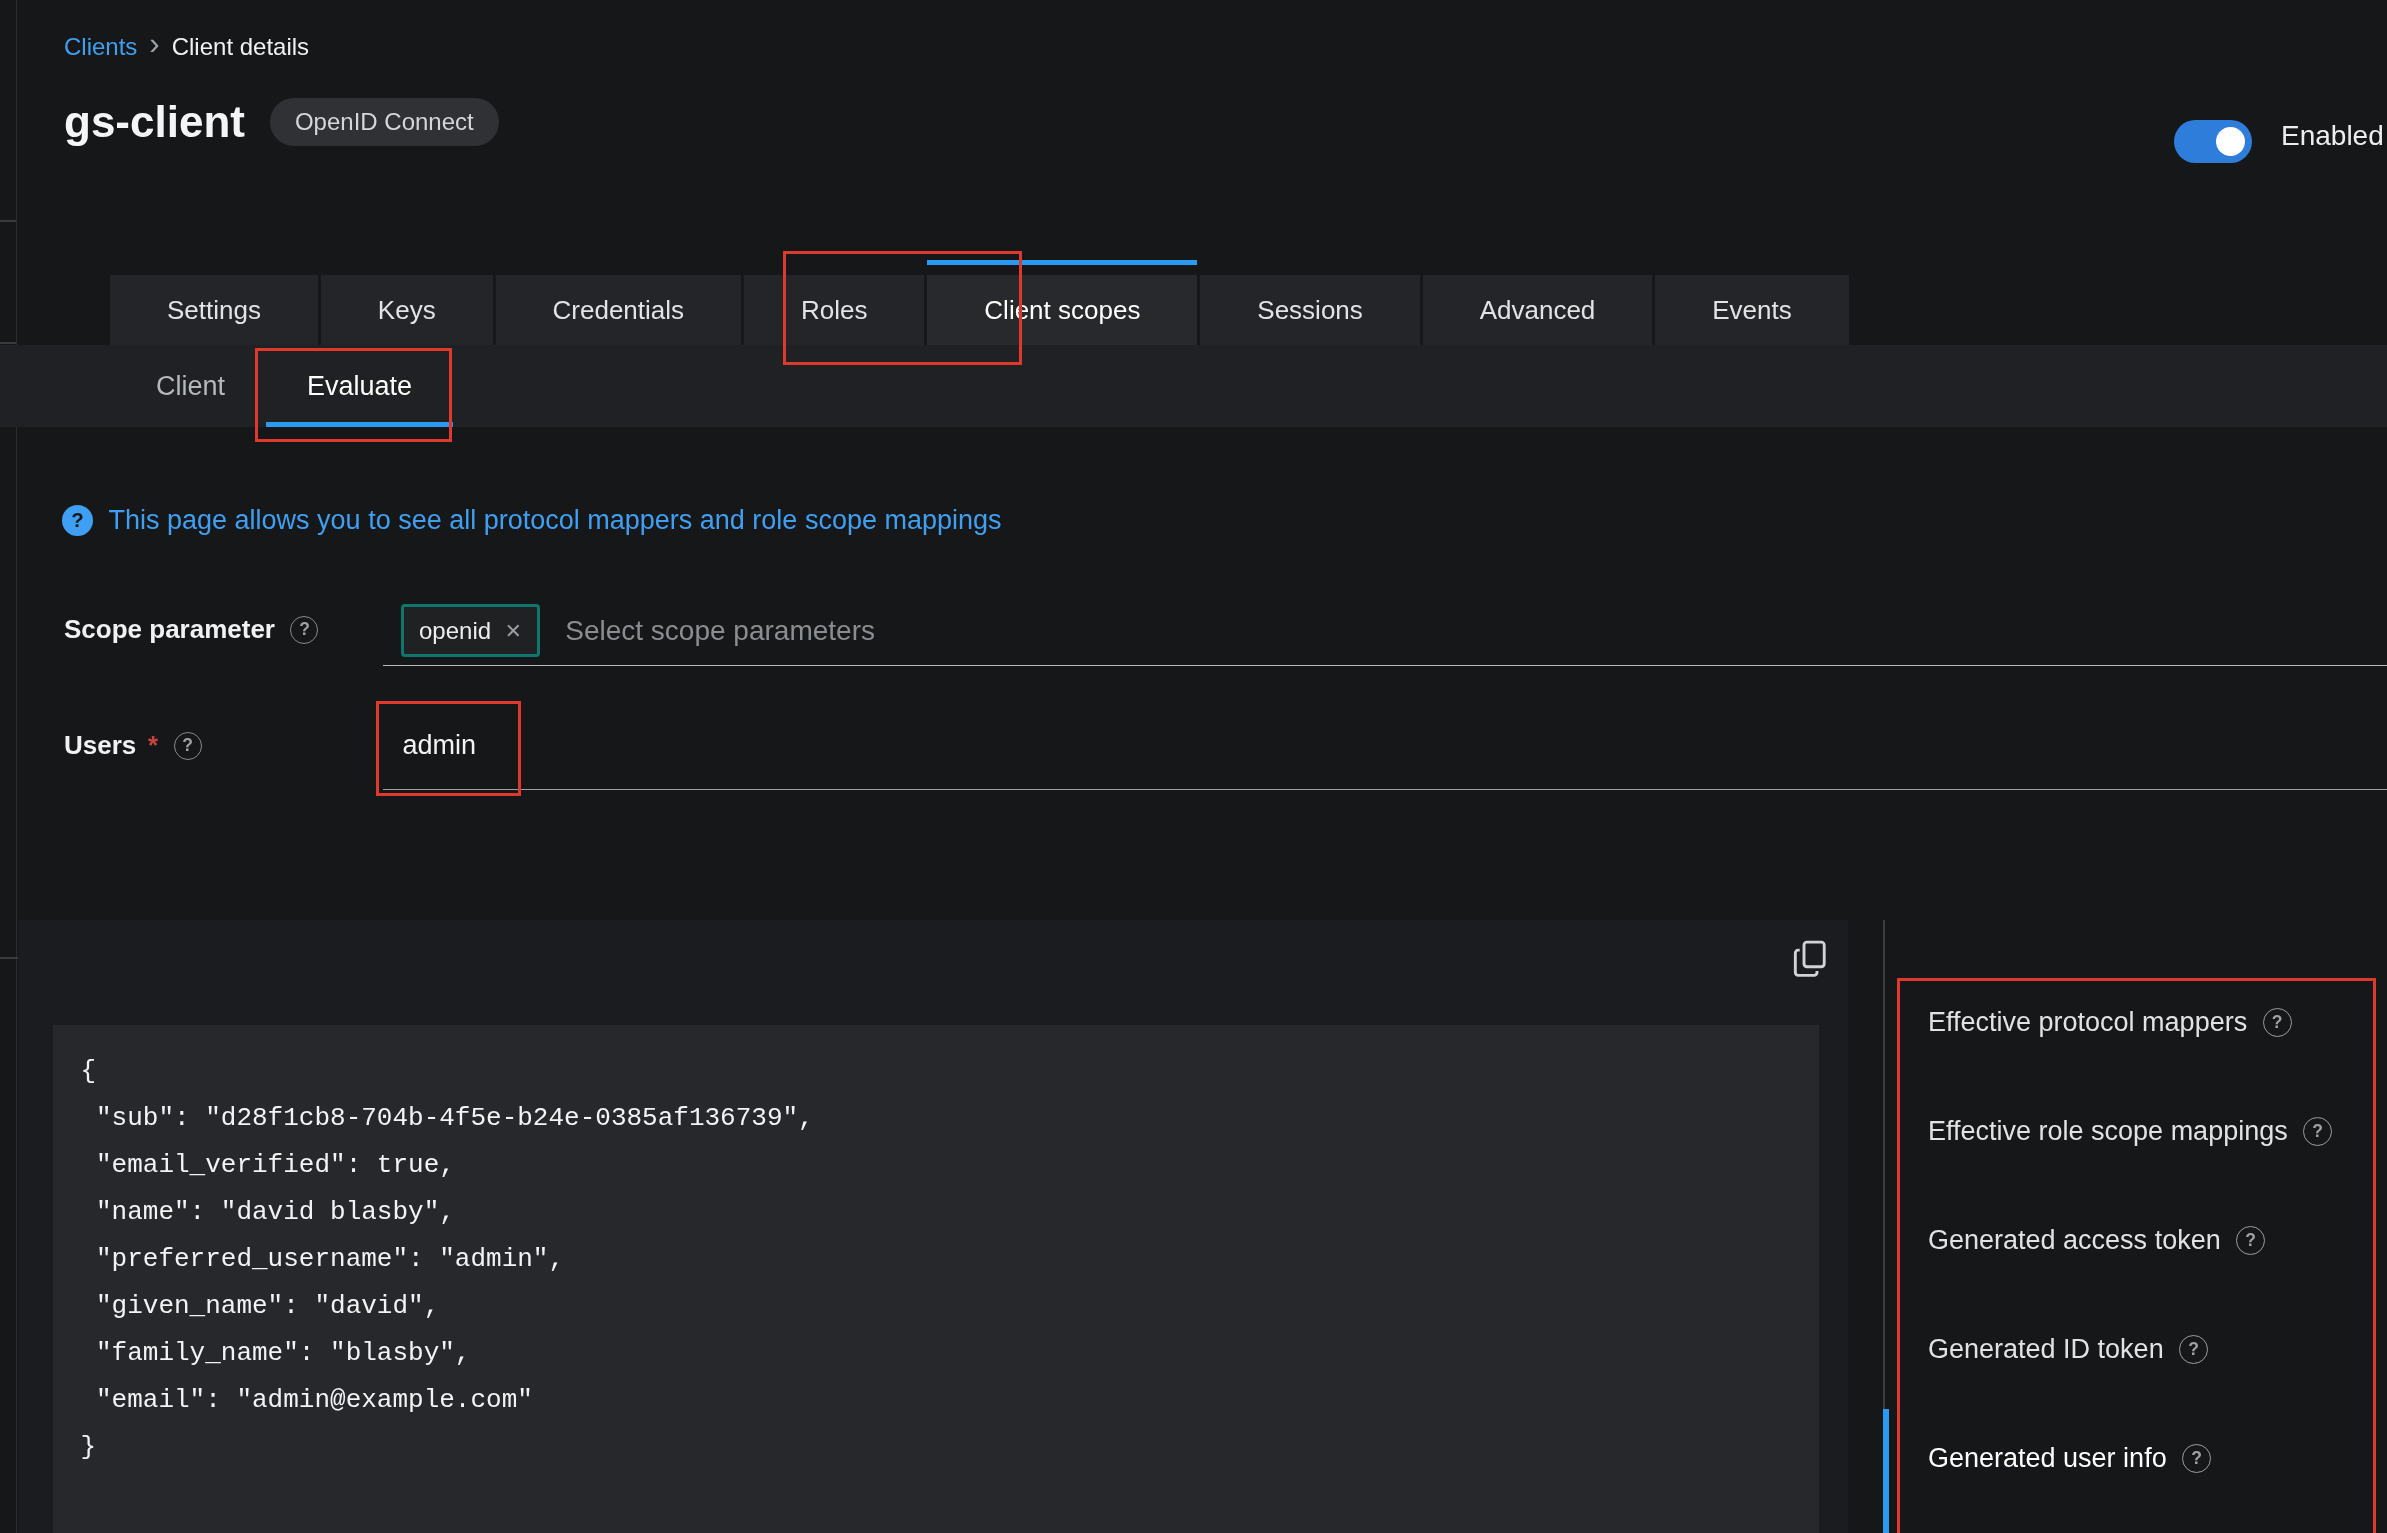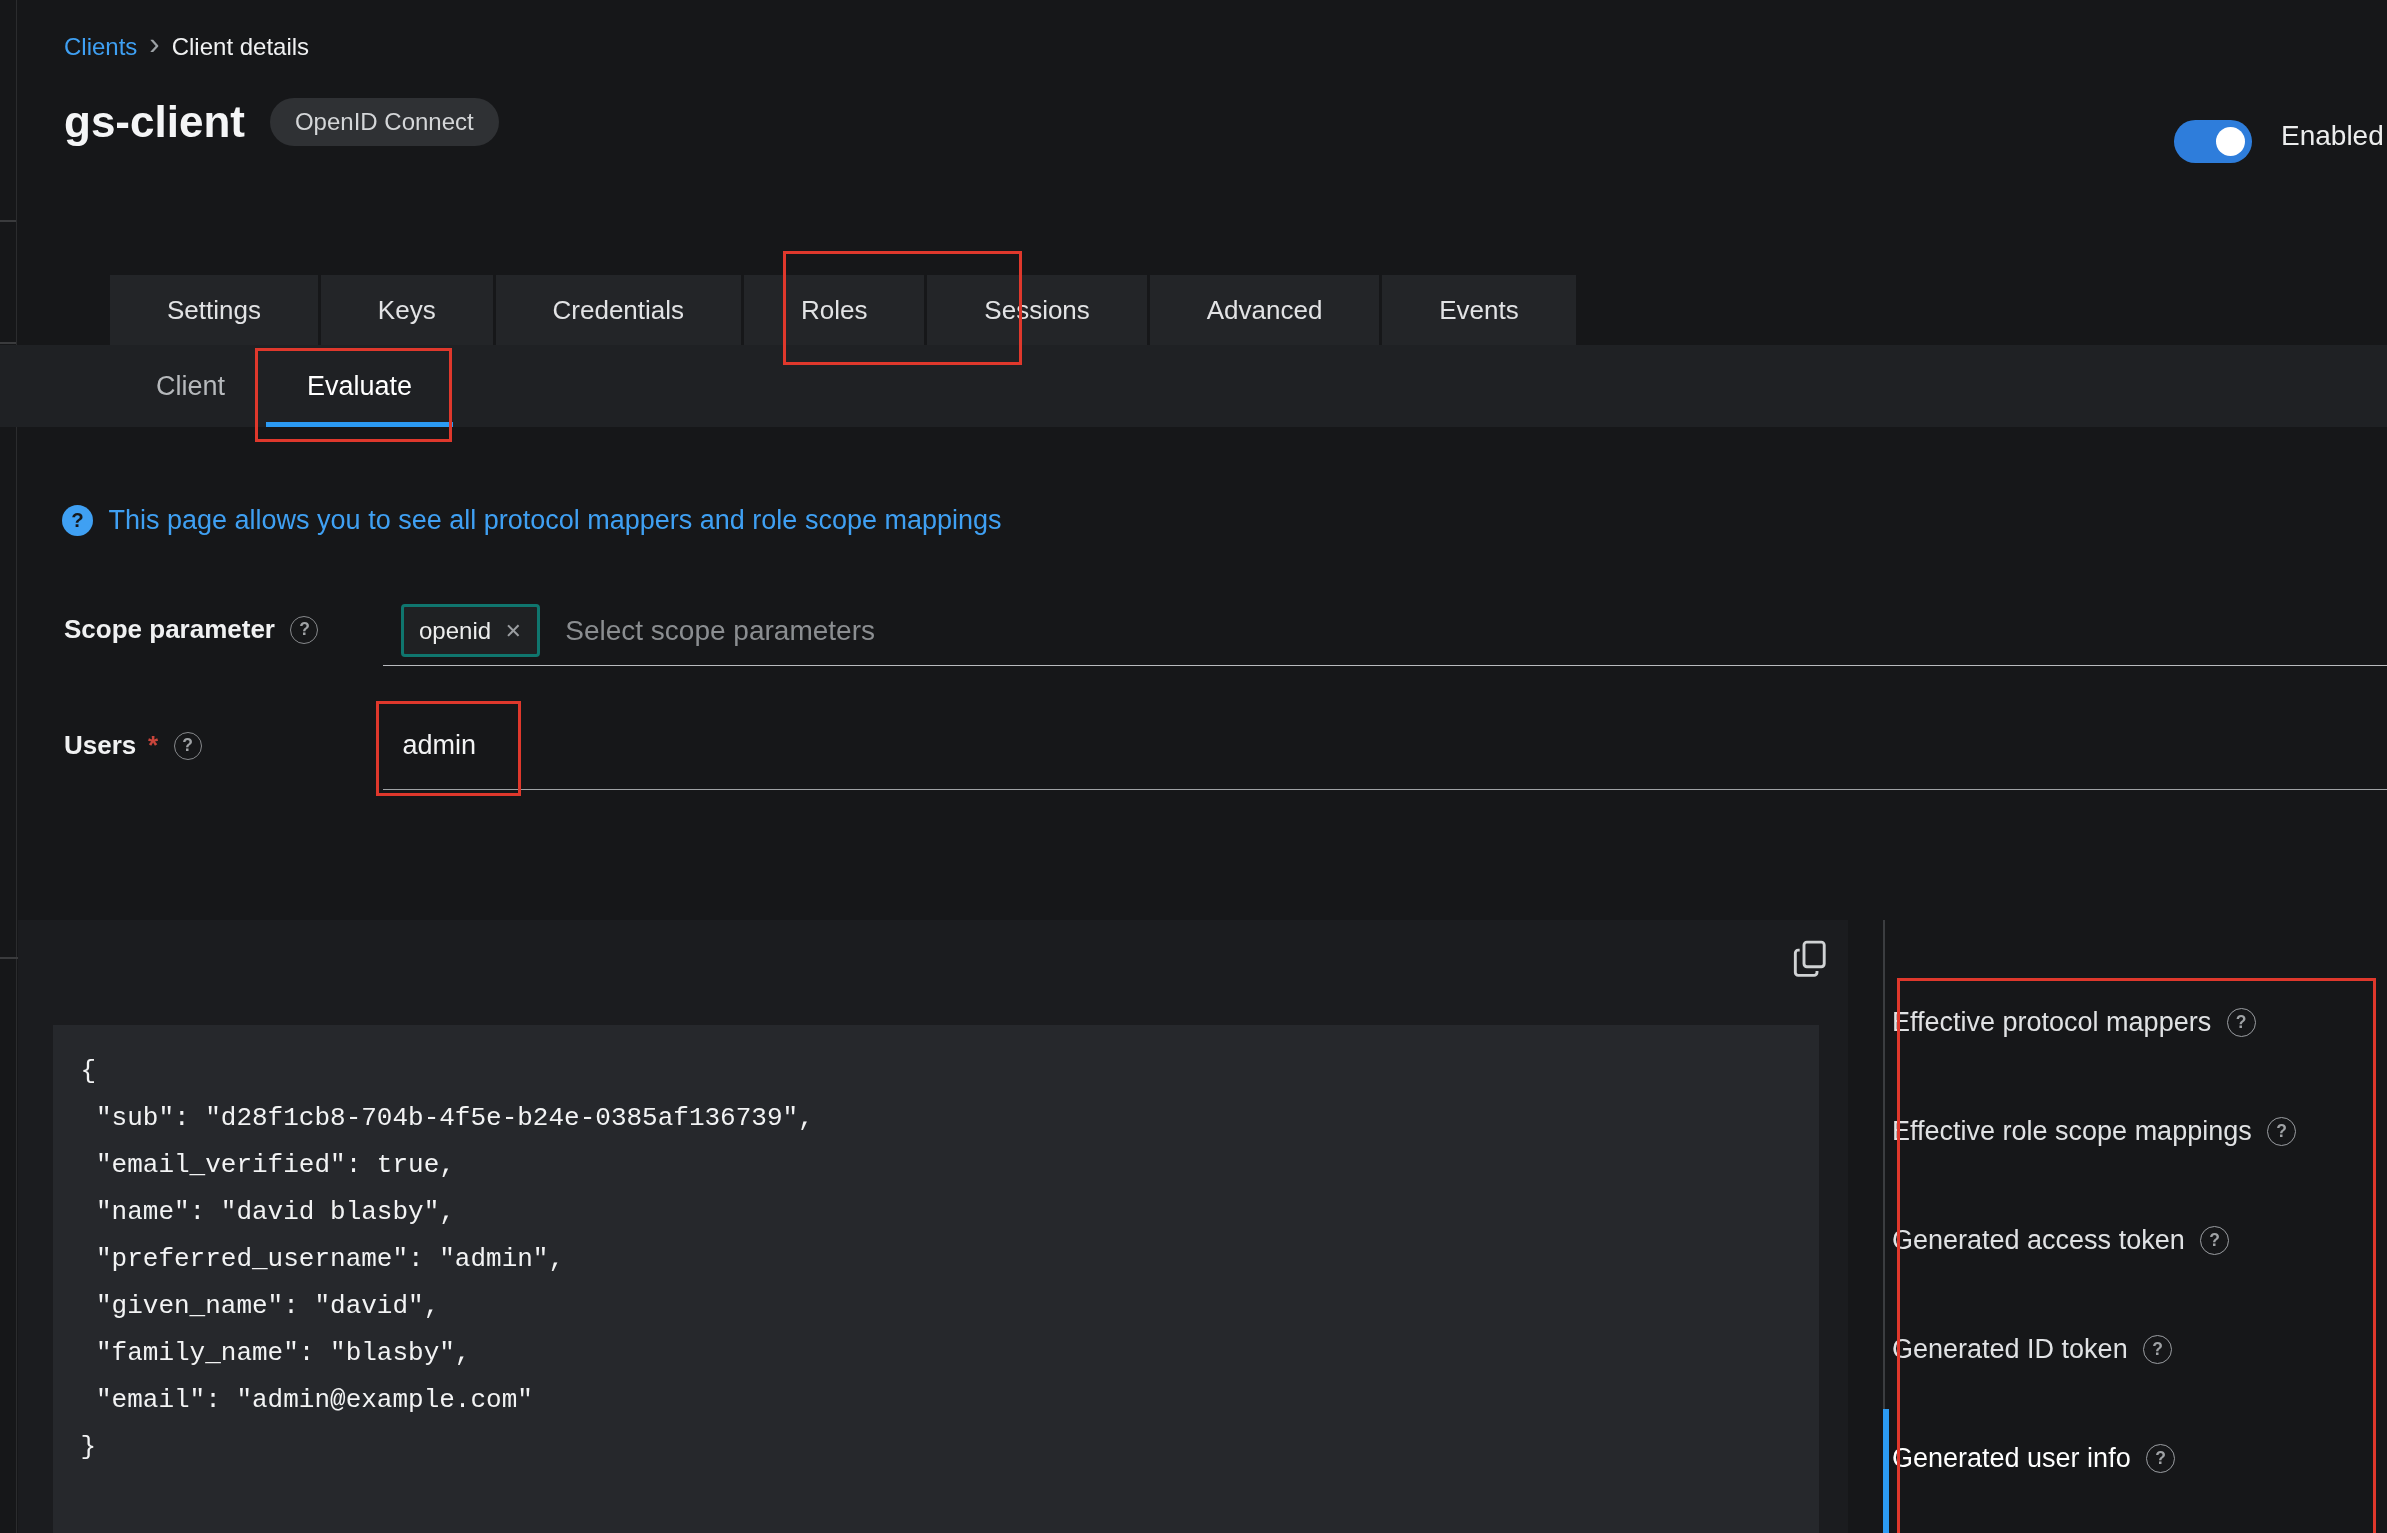--- a/index.html
+++ b/index.html
@@ -69,21 +69,21 @@
   
   .code-panel{position:absolute;left:18.4px;top:920px;width:1830px;height:613px;background:#1b1c1f;}
   .copy-btn{position:absolute;top:19.4px;right:17.5px;width:41px;height:41px;display:flex;align-items:center;justify-content:center;cursor:pointer;}
   .code-block{position:absolute;left:35px;top:105px;right:29px;bottom:-19.4px;background:#26282c;padding:23px 27px;box-sizing:border-box;
     font-family:"Liberation Mono","DejaVu Sans Mono",monospace;font-size:26px;line-height:47px;color:#f2f3f4;overflow:hidden;}
   .code-line{white-space:pre;}
 
   .v-divider{position:absolute;left:1883px;top:920px;width:1.9px;height:613px;background:#3b3d40;}
 
   .side-menu{position:absolute;left:1885px;top:968px;right:0;}
-  .side-item{height:109px;display:flex;align-items:center;gap:15.5px;padding-left:7px;font-size:27px;color:#e0e2e4;cursor:pointer;white-space:nowrap;}
+  .side-item{height:109px;display:flex;align-items:center;gap:15.5px;padding-left:7px;font-size:27px;color:#e0e2e4;cursor:pointer;white-space:nowrap;margin-left:36px;}
   .side-item.active{color:#ffffff;}
   .side-item .help-outline{width:29px;height:29px;border-color:#9a9da1;}
   .active-bar{position:absolute;left:1883px;top:1409px;width:5.8px;height:124px;background:#2b9af3;}
 
   
   .ann{position:absolute;border:3.9px solid #df382c;box-sizing:border-box;pointer-events:none;background:transparent;}
   .ann-clientscopes{left:783px;top:251px;width:239px;height:114px;}
   .ann-evaluate{left:255px;top:348px;width:197px;height:94px;}
   .ann-users{left:376px;top:701px;width:145px;height:95px;}
   .ann-sidemenu{left:1897px;top:978px;width:479px;height:621px;}
@@ -115,20 +115,21 @@
     </div>
     <span class="switch-label">Enabled</span>
   </div>
 
 
   <div class="tabs">
     <div class="tab">Settings</div>
     <div class="tab">Keys</div>
     <div class="tab">Credentials</div>
     <div class="tab">Roles</div>
+    <div class="tab active">Client scopes</div>
     <div class="tab">Sessions</div>
     <div class="tab">Advanced</div>
     <div class="tab">Events</div>
   </div>
 
   <div class="subtabs">
     <div class="subtab">Client</div>
     <div class="subtab active">Evaluate</div>
   </div>
 

